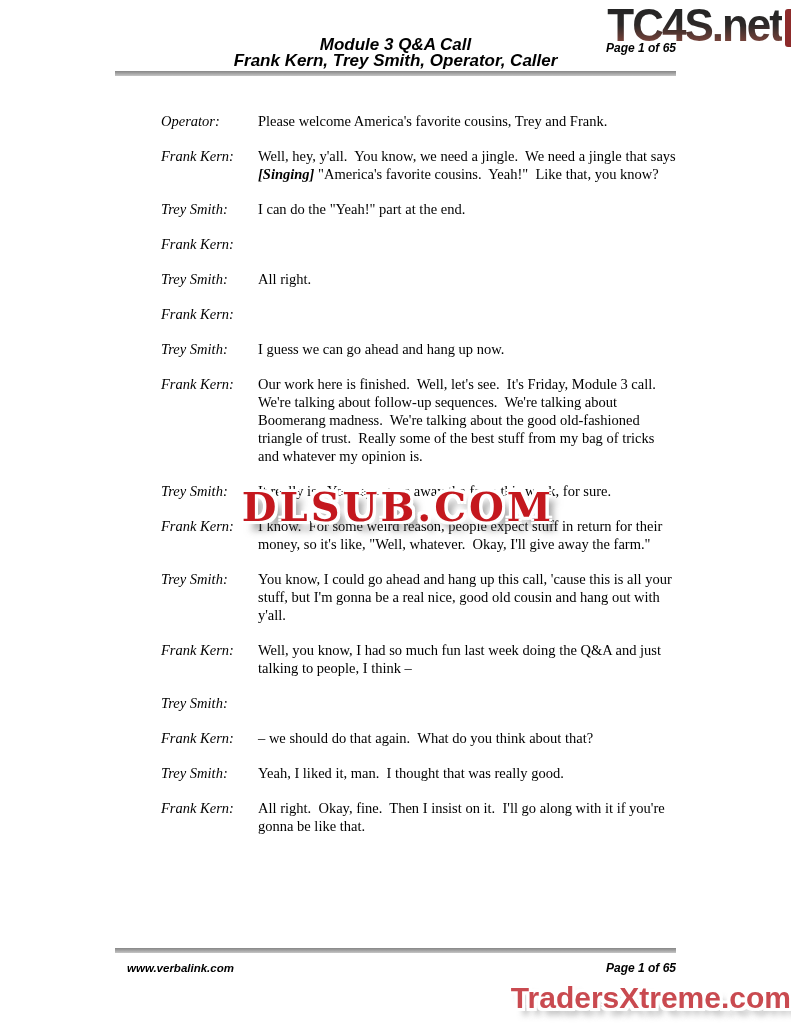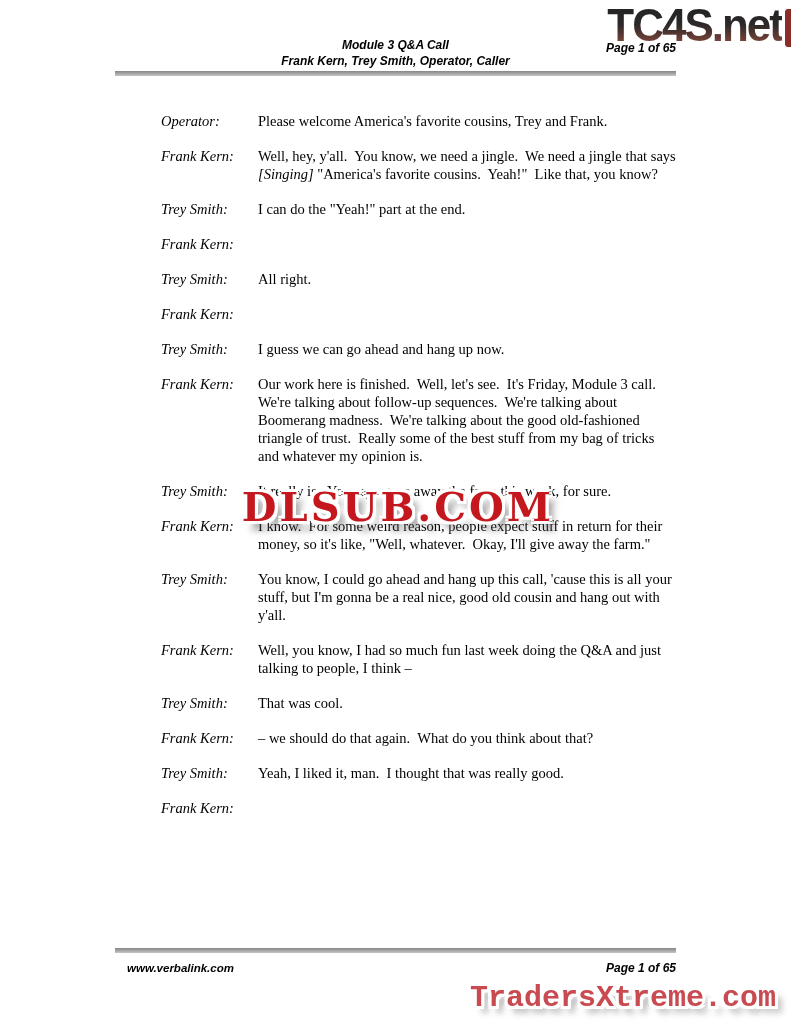--- a/index.html
+++ b/index.html
@@ -21,51 +21,51 @@
   }
   .page-top-label{
     position:absolute;top:41px;right:115px;
     font-family:"Liberation Sans",sans-serif;font-style:italic;font-weight:bold;font-size:12px;
     white-space:nowrap;
   }
   
   .doc-header{
     position:absolute;top:37px;left:115px;width:561px;text-align:center;
     font-family:"Liberation Sans",sans-serif;font-style:italic;font-weight:bold;
-    font-size:12px;line-height:16px;
+    font-size:17px;line-height:16px;
   }
   
   .rule{
     position:absolute;left:115px;width:561px;height:5px;
     background:linear-gradient(180deg,#868686 0%,#a8a8a8 55%,#c6c6c6 100%);
   }
   .rule-top{top:71px;}
   .rule-bottom{top:948px;}
   
   .transcript{
     position:absolute;top:112px;left:117px;width:560px;
     font-size:14.5px;line-height:18px;
   }
   .entry{display:grid;grid-template-columns:141px 1fr;margin-bottom:17px;}
   .speaker{font-style:italic;margin-left:44px;}
   .dialogue{white-space:pre-wrap;}
-  .dialogue .it{font-style:italic;}
+  .dialogue .it{font-style:italic;font-weight:bold;}
   
   .wm-dlsub{
     position:absolute;top:487px;left:398px;transform:translateX(-50%);
     font-family:"DejaVu Serif",serif;font-weight:bold;font-size:40px;letter-spacing:3px;
     color:#c4181e;white-space:nowrap;line-height:1;
     text-shadow:
       -3px -3px 0 #fff, 3px -3px 0 #fff, -3px 3px 0 #fff, 3px 3px 0 #fff,
       -3px 0 0 #fff, 3px 0 0 #fff, 0 -3px 0 #fff, 0 3px 0 #fff,
       7px 9px 7px rgba(90,90,90,.6);
   }
   .wm-traders{
-    position:absolute;top:983px;right:15px;
-    font-family:Liberation Mono, monospace;font-weight:bold;font-size:30px;letter-spacing:0px;
+    position:absolute;top:983px;right:0;
+    font-family:Liberation Sans, sans-serif;font-weight:bold;font-size:30px;letter-spacing:0px;
     color:#c94a50;white-space:nowrap;line-height:1;
     text-shadow:
       -3px -3px 0 #fff, 3px -3px 0 #fff, -3px 3px 0 #fff, 3px 3px 0 #fff,
       -3px 0 0 #fff, 3px 0 0 #fff, 0 -3px 0 #fff, 0 3px 0 #fff,
       6px 7px 6px rgba(100,100,100,.6);
   }
   
   .footer-site{
     position:absolute;top:962px;left:127px;
     font-family:"Liberation Sans",sans-serif;font-style:italic;font-weight:bold;font-size:11.5px;
@@ -133,32 +133,32 @@
       <div class="entry">
         <div class="speaker">Trey Smith:</div>
         <div class="dialogue"><span>You know, I could go ahead and hang up this call, 'cause this is all your stuff, but I'm gonna be a real nice, good old cousin and hang out with y'all.</span></div>
       </div>
       <div class="entry">
         <div class="speaker">Frank Kern:</div>
         <div class="dialogue"><span>Well, you know, I had so much fun last week doing the Q&amp;A and just talking to people, I think –</span></div>
       </div>
       <div class="entry">
         <div class="speaker">Trey Smith:</div>
-        <div class="dialogue"><span>That was cool.</span></div>
       </div>
       <div class="entry">
         <div class="speaker">Frank Kern:</div>
         <div class="dialogue"><span>– we should do that again.  What do you think about that?</span></div>
       </div>
       <div class="entry">
         <div class="speaker">Trey Smith:</div>
         <div class="dialogue"><span>Yeah, I liked it, man.  I thought that was really good.</span></div>
       </div>
       <div class="entry">
         <div class="speaker">Frank Kern:</div>
+        <div class="dialogue"><span>All right.  Okay, fine.  Then I insist on it.  I'll go along with it if you're gonna be like that.</span></div>
       </div>
     </div>
 
   <div class="wm-dlsub">DLSUB.COM</div>
 
   <div class="rule rule-bottom"></div>
   <div class="footer-site">www.verbalink.com</div>
   <div class="footer-page">Page 1 of 65</div>
 
   <div class="wm-traders">TradersXtreme.com</div>

